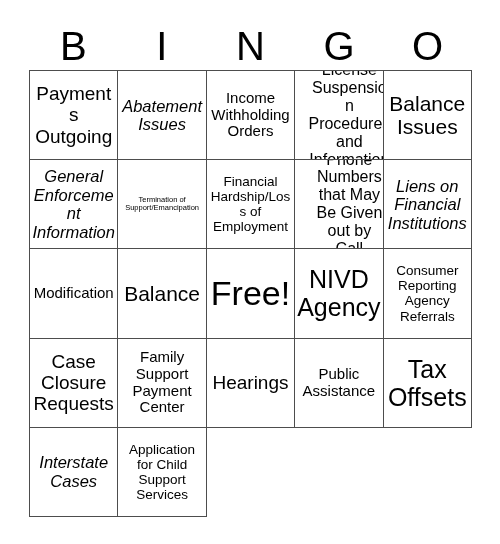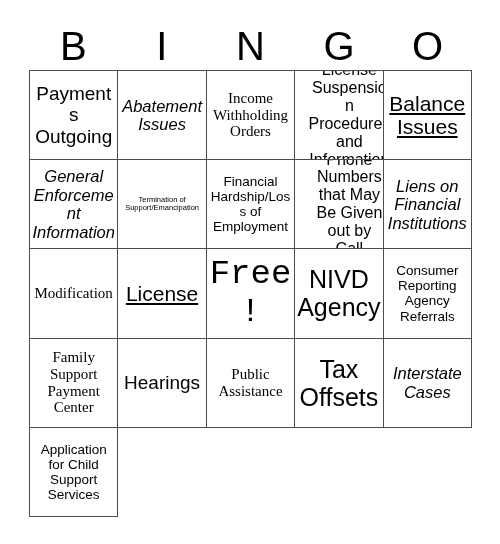--- a/index.html
+++ b/index.html
@@ -75,26 +75,26 @@
     display: block;
     width: 100%;
     line-height: 1.12;
     word-wrap: break-word;
   }
 
   
   .fs-xxs  { font-size: 7.5px;  line-height: 1.25; text-align: center; }
   .fs-xs   { font-size: 16px; margin-left: 21px; }
   .fs-s    { font-size: 13.5px; }
-  .fs-m    { font-size: 15px; font-family: Liberation Serif, serif; }
+  .fs-m    { font-size: 15px; }
   .fs-ml   { font-size: 16.5px; font-style: italic; }
   .fs-l    { font-size: 19px; }
-  .fs-xl   { font-size: 21px; text-decoration: underline; }
+  .fs-xl   { font-size: 21px; }
   .fs-xxl  { font-size: 25px; }
-  .fs-huge { font-size: 34px; font-family: Liberation Mono, monospace; }
+  .fs-huge { font-size: 34px; }
 </style>
 </head>
 <body>
 
 <div id="card">
 
   <div id="header-row">
     <div class="header-letter">B</div>
     <div class="header-letter">I</div>
     <div class="header-letter">N</div>
@@ -133,32 +133,35 @@
         <span class="fs-xs">Approved Phone Numbers that May Be Given out by Call Center</span>
       </div>
     <div class="cell">
         <span class="fs-ml">Liens on Financial Institutions</span>
       </div>
 
     <div class="cell">
         <span class="fs-m">Modification</span>
       </div>
     <div class="cell">
-        <span class="fs-xl">License</span>
+        <span class="fs-xl">Balance</span>
       </div>
     <div class="cell">
         <span class="fs-huge">Free!</span>
       </div>
     <div class="cell">
         <span class="fs-xxl">NIVD Agency</span>
       </div>
     <div class="cell">
         <span class="fs-s">Consumer Reporting Agency Referrals</span>
       </div>
 
+    <div class="cell">
+        <span class="fs-l">Case Closure Requests</span>
+      </div>
     <div class="cell">
         <span class="fs-m">Family Support Payment Center</span>
       </div>
     <div class="cell">
         <span class="fs-l">Hearings</span>
       </div>
     <div class="cell">
         <span class="fs-m">Public Assistance</span>
       </div>
 

